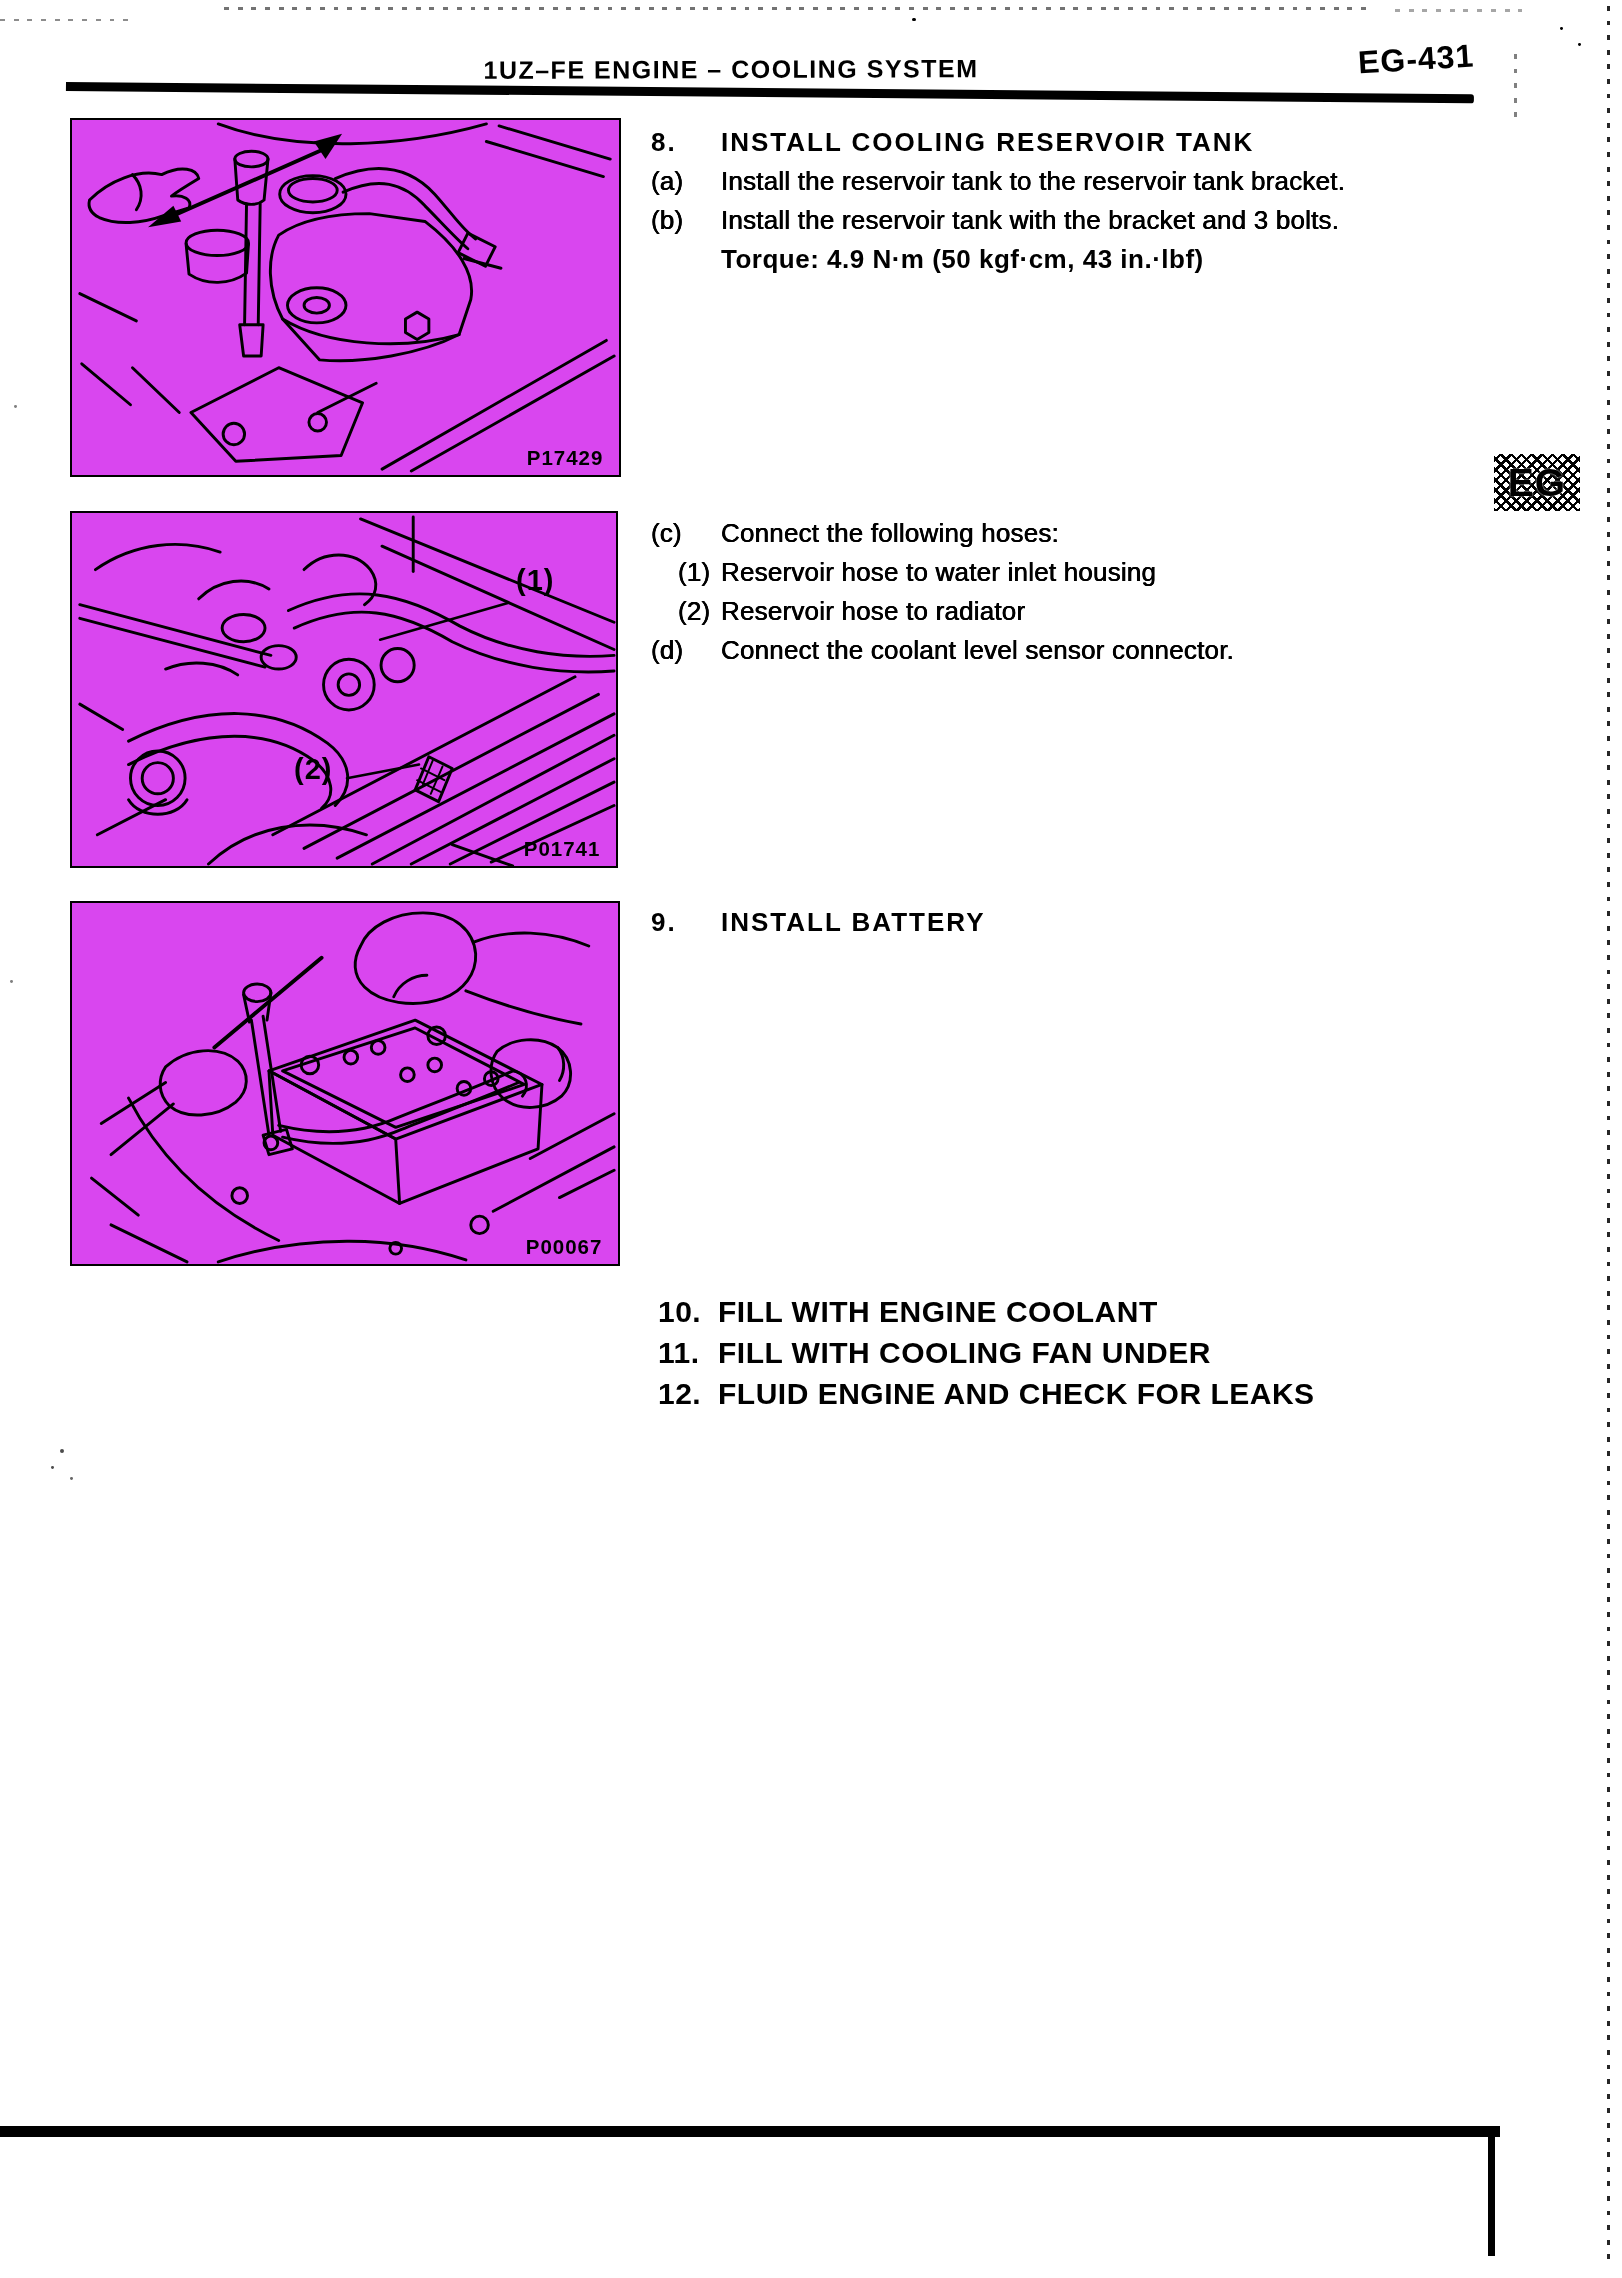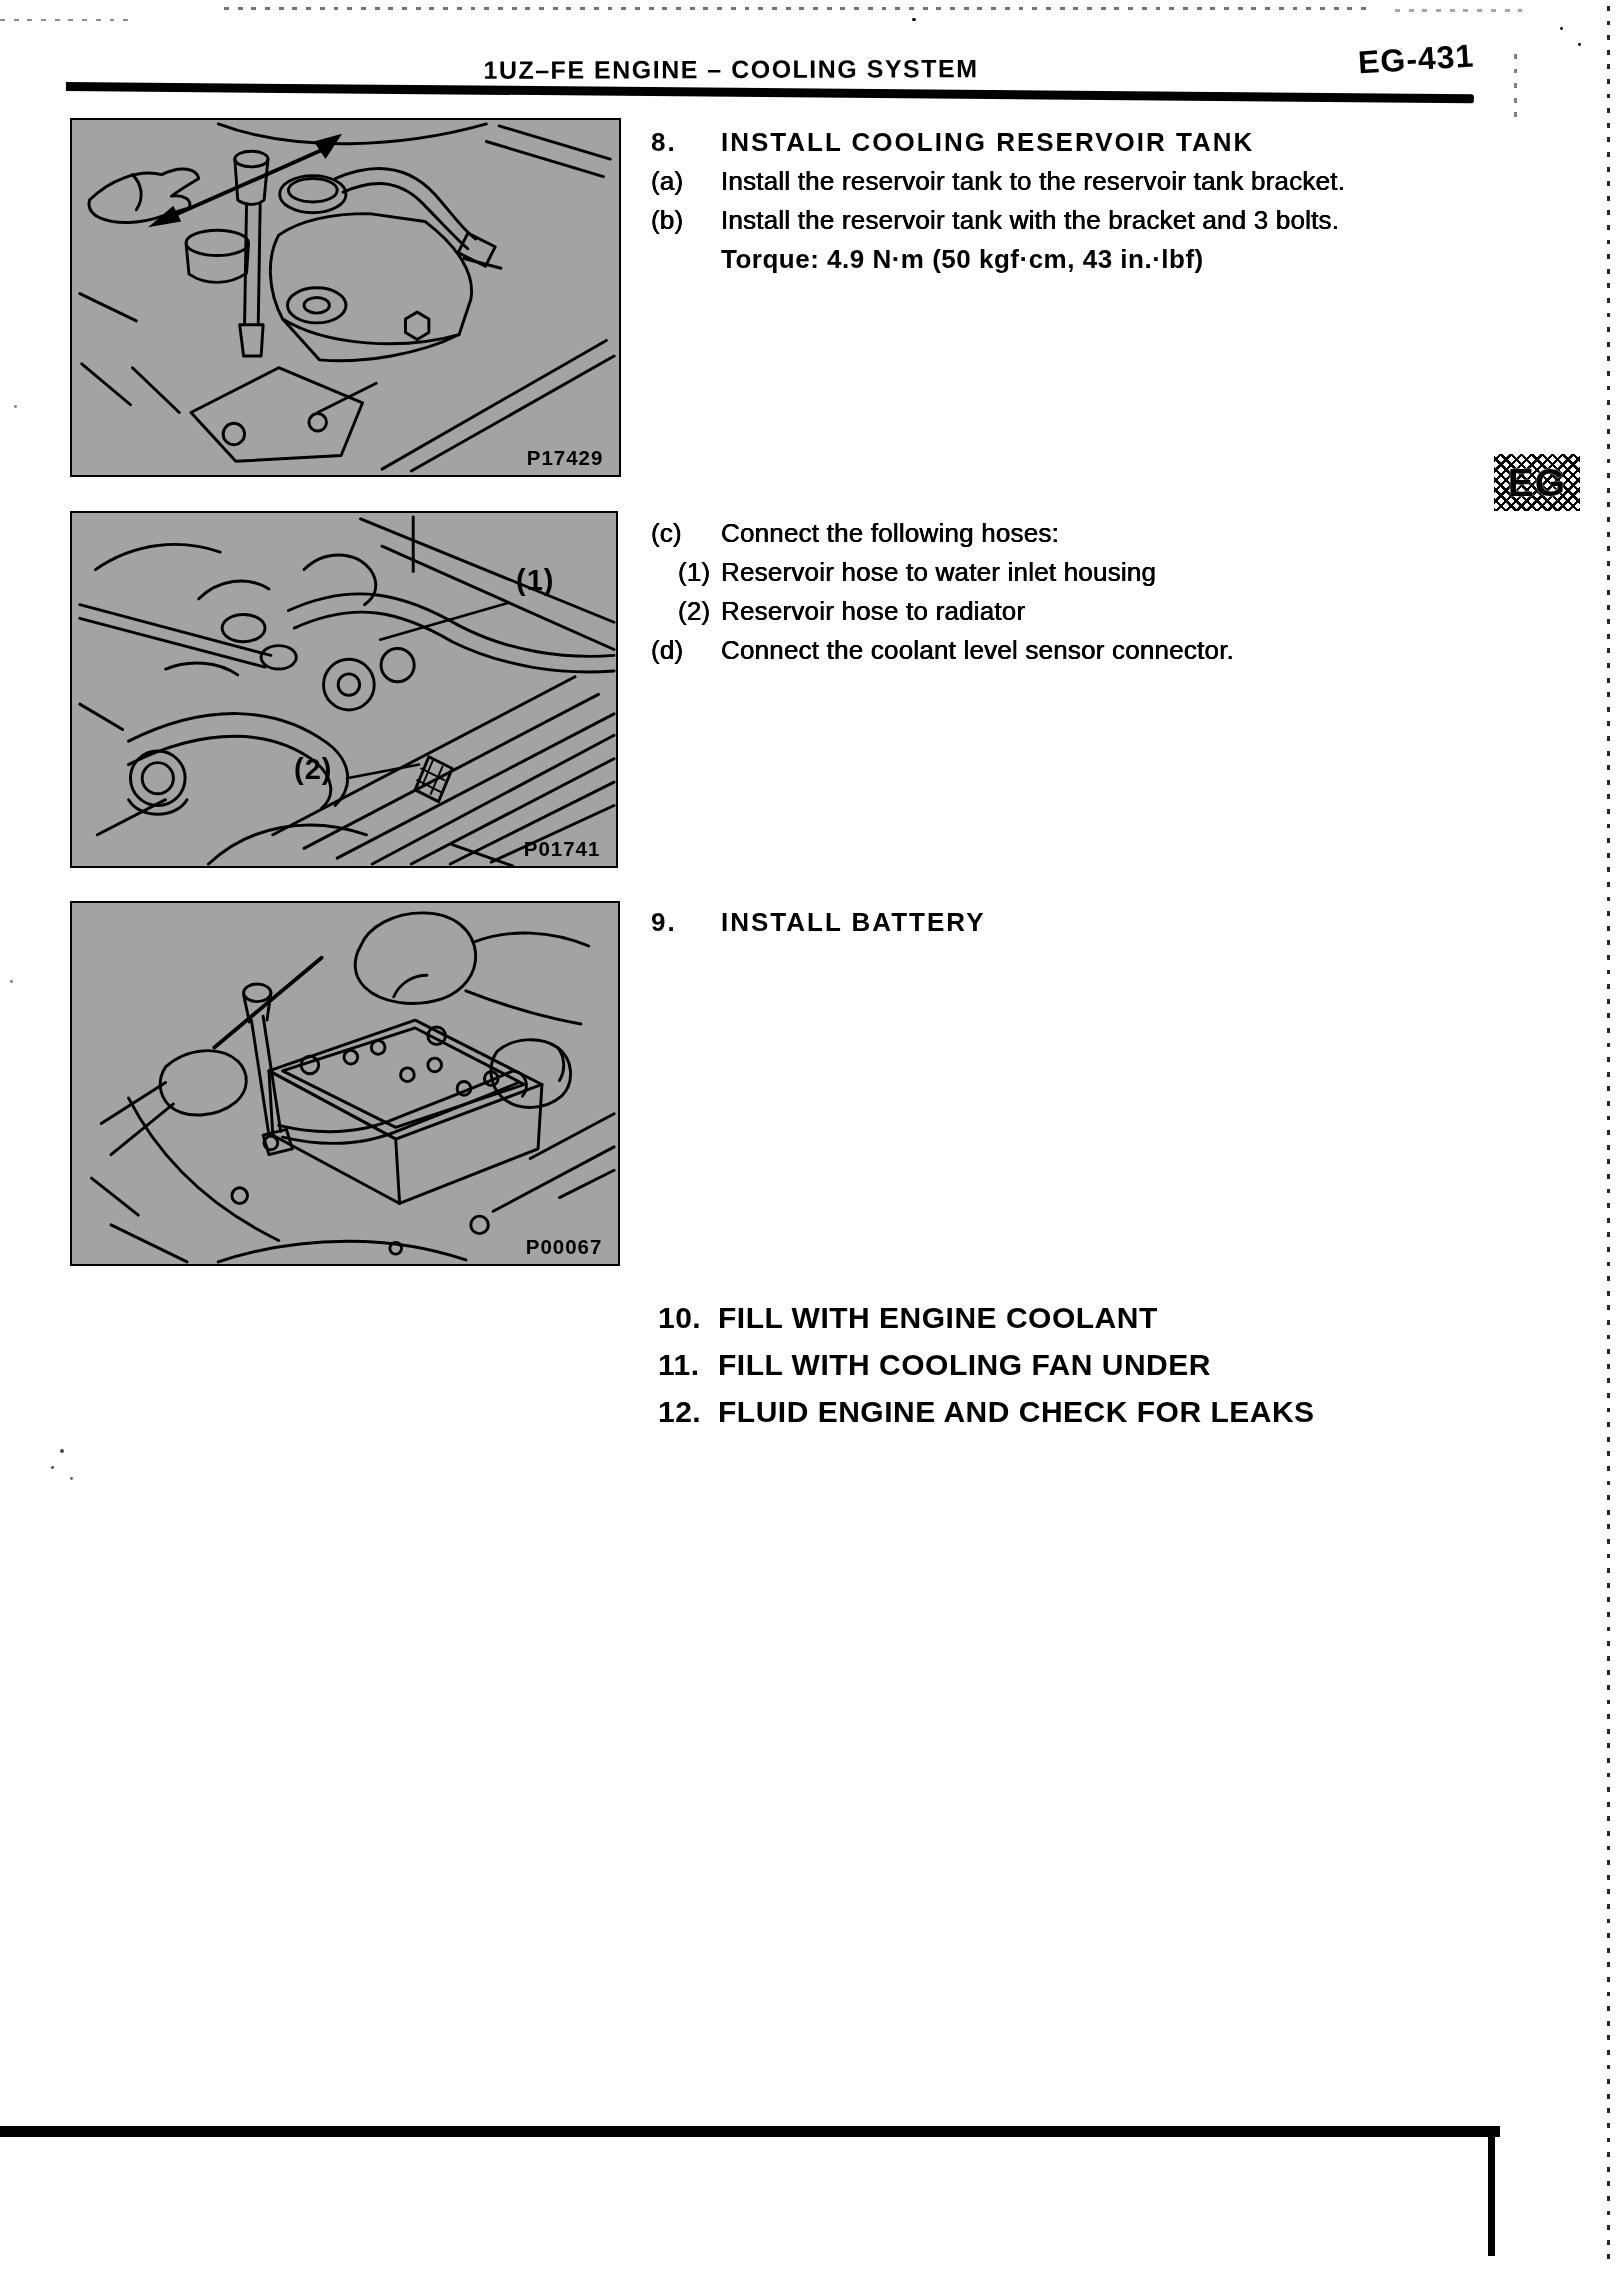--- a/index.html
+++ b/index.html
@@ -22,21 +22,21 @@
     font-size:32px;font-weight:700;letter-spacing:1px;
     transform:rotate(-3.5deg);
   }
   .header-rule{
     position:absolute;left:66px;top:82px;width:1408px;height:8.8px;
     background:#000;border-radius:0 2.9px 2.9px 0;
     transform:rotate(0.5deg);transform-origin:left top;
   }
   
   .fig{
-    position:absolute;border:2.9px solid #000;background:#a3a3a3;overflow:hidden;text-align:right;
+    position:absolute;border:2.9px solid #000;background:#d946ef;overflow:hidden;text-align:right;
   }
   .fig svg{display:block;width:100%;height:100%;}
   .fig-code{
     position:absolute;right:15.6px;bottom:4.9px;
     font-size:20.5px;font-weight:700;letter-spacing:1px;
   }
   .callout{
     position:absolute;font-size:29px;font-weight:700;letter-spacing:1px;
   }
   #fig1{left:70px;top:118px;width:547px;height:355px;}
@@ -44,21 +44,21 @@
   #fig3{left:70px;top:901px;width:546px;height:361px;}
   
   .txt{position:absolute;width:863px;}
   .row{display:flex;align-items:baseline;line-height:39px;font-size:26px;}
   .row .lbl{flex:0 0 70px;}
   .body-text{text-shadow:0.3px 0 currentColor,-0.3px 0 currentColor;letter-spacing:0.2px;}
   .head-row{font-weight:700;letter-spacing:2px;}
   .row.sub{padding-left:27px;}
   .row.sub .lbl{flex:0 0 43px;}
   .row.torque{padding-left:70px;font-weight:700;letter-spacing:0.5px;}
-  .final .row{line-height:41px;font-size:30px;font-weight:700;letter-spacing:0.5px;margin-top:6px;}
+  .final .row{line-height:41px;font-size:30px;font-weight:700;letter-spacing:0.5px;}
   .final .row .lbl{flex:0 0 60px;}
   
   .eg-tab{
     position:absolute;left:1494px;top:454px;width:86px;height:57px;
     background:
       repeating-linear-gradient(45deg,#000 0 2.4px,transparent 2.4px 7.3px),
       repeating-linear-gradient(-45deg,#000 0 2.4px,transparent 2.4px 7.3px);
     display:flex;align-items:center;justify-content:center;
   }
   .eg-tab span{

